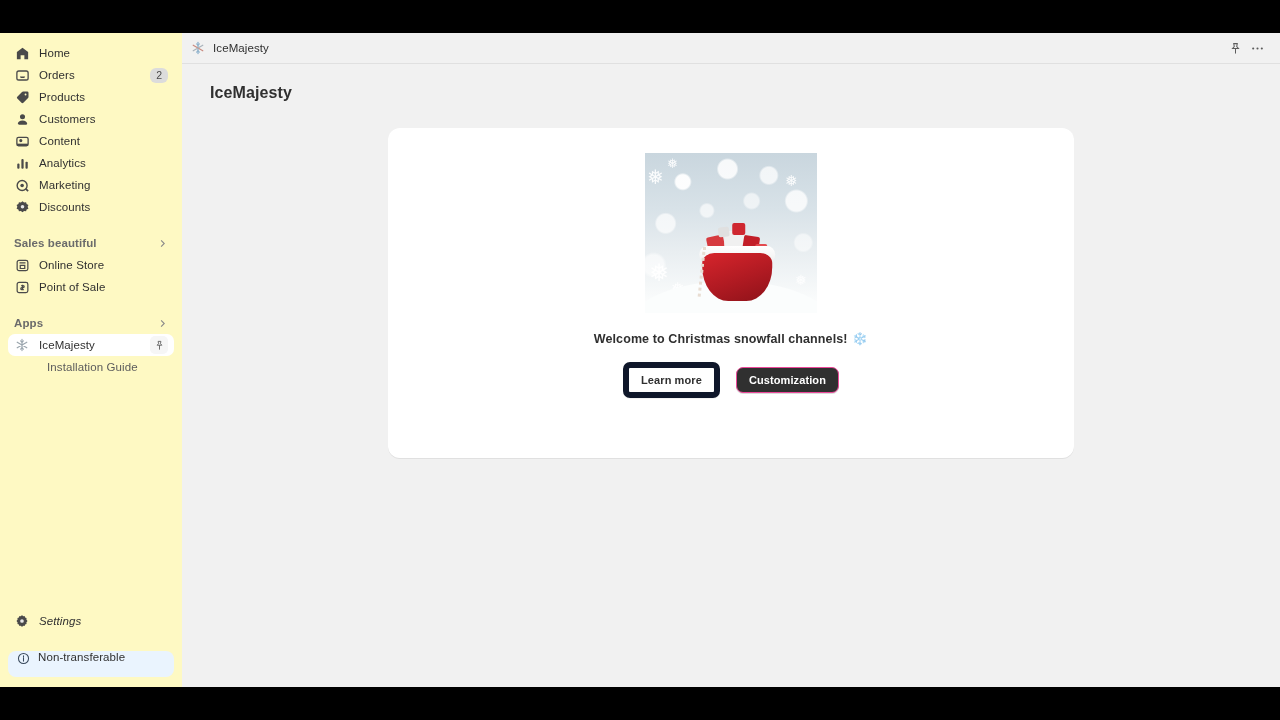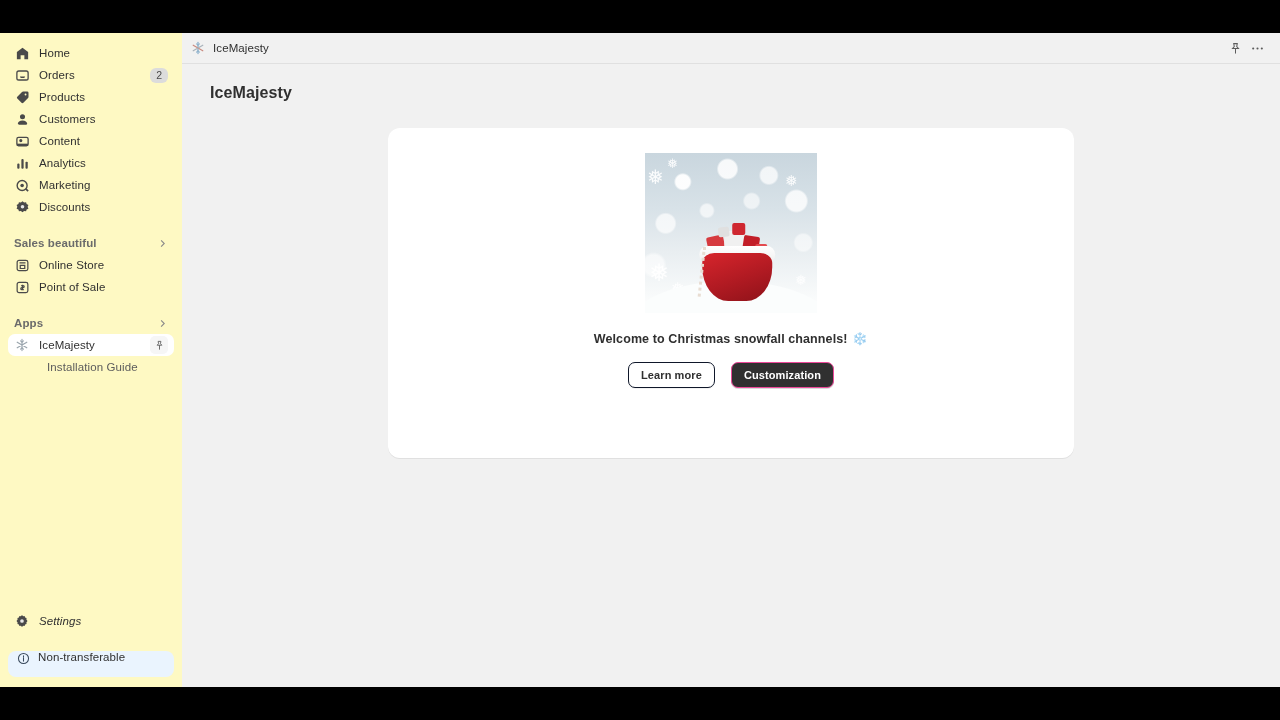--- a/index.html
+++ b/index.html
@@ -378,21 +378,21 @@
     letter-spacing: 0.1px;
     border-radius: 7px;
     padding: 5px 12px;
     cursor: pointer;
     line-height: 14px;
     white-space: nowrap;
   }
   .btn-secondary {
     background: #ffffff;
     color: #303030;
-    border: 1px solid #0f172a;
+    border: 6px solid #0f172a;
     box-shadow: 0 1px 0 rgba(0,0,0,0.05);
   }
   .btn-primary {
     background: #303030;
     color: #ffffff;
     border: 1px solid #ec4899;
     box-shadow: 0 1px 0 rgba(0,0,0,0.15);
   }
 </style>
 </head>

